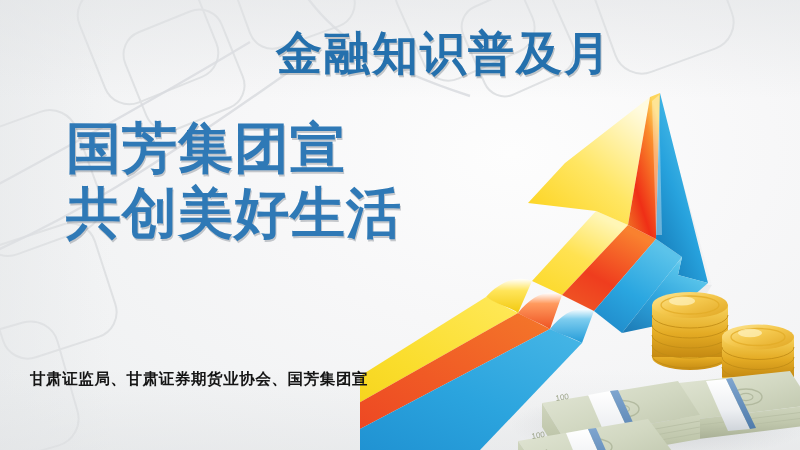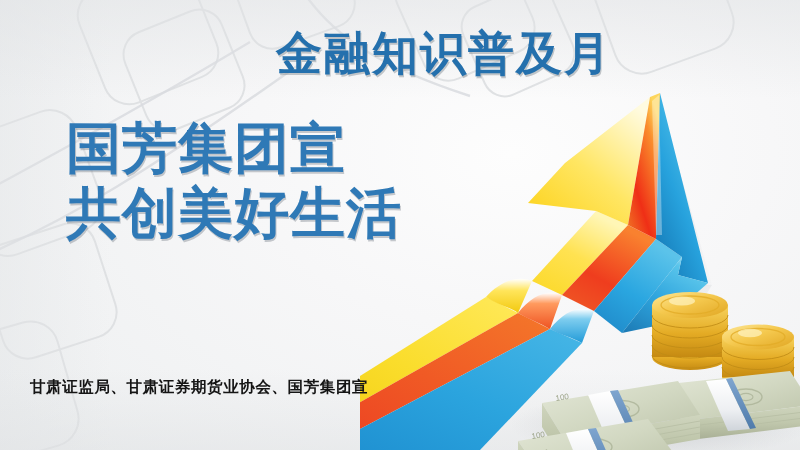--- a/index.html
+++ b/index.html
@@ -75,21 +75,21 @@
     font-weight: bold;
     letter-spacing: 1px;
     color: #2f79b6;
     text-shadow: 1px 2px 0 rgba(118,126,134,0.40);
     white-space: nowrap;
     margin-bottom: 5px;
   }
   .footer {
     position: absolute;
     left: 30px;
-    top: 377px;
+    top: 369px;
     font-size: 15.5px;
     font-weight: bold;
     letter-spacing: 0.6px;
     color: #151515;
     white-space: nowrap;
   }
 </style>
 </head>
 <body>
 

